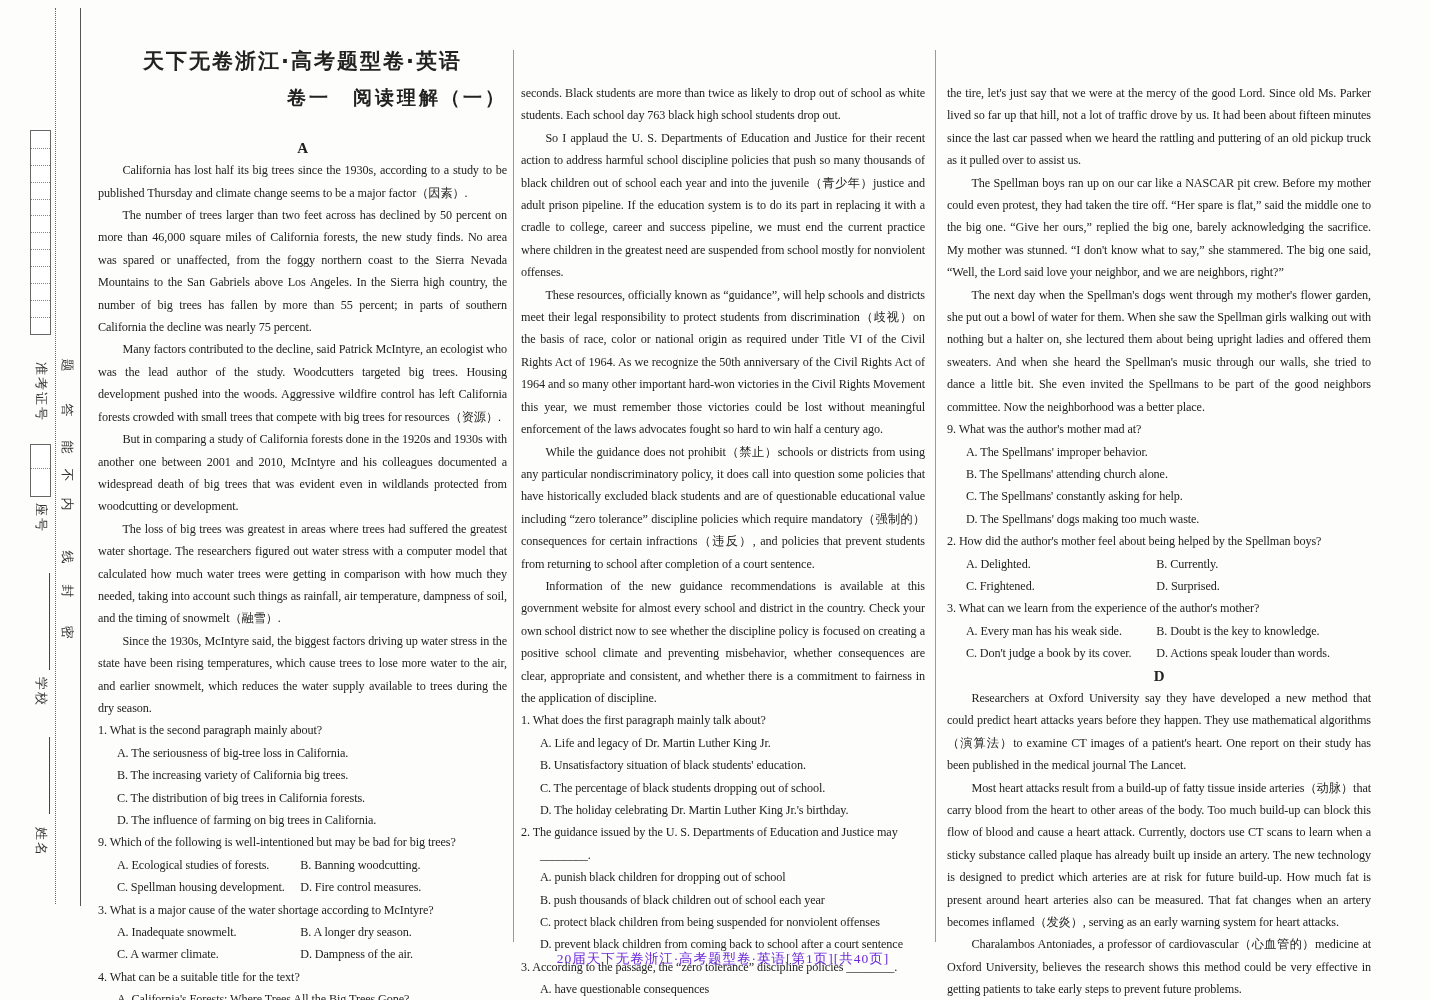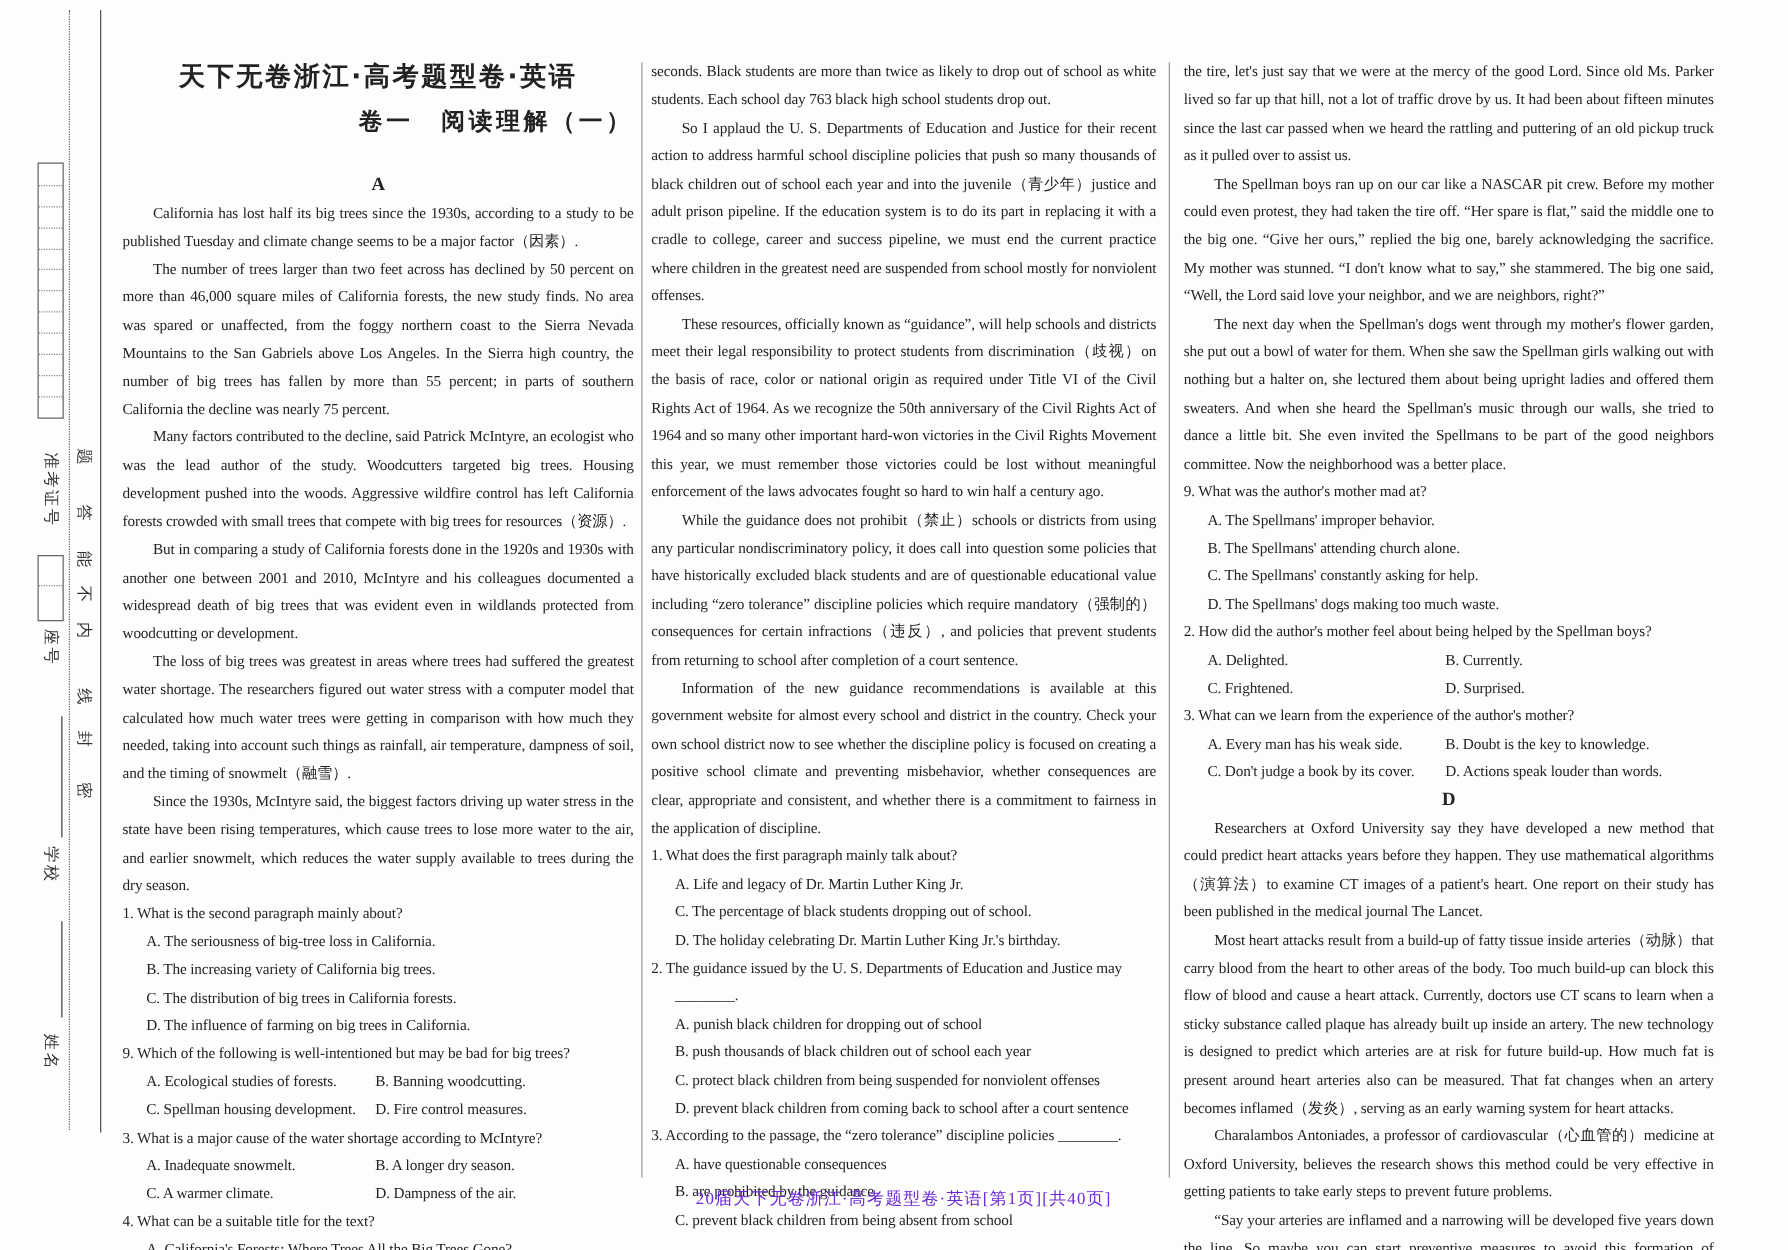--- a/index.html
+++ b/index.html
@@ -53,21 +53,21 @@
     font-family:"DejaVu Sans","Liberation Sans",sans-serif;
     margin:4px 0 14px;
   }
   .doc-subtitle {
     text-align:right; font-weight:bold; font-size:19px; letter-spacing:3px;
     font-family:"DejaVu Sans","Liberation Sans",sans-serif;
     margin-bottom:28px;
   }
   .sec-heading { text-align:center; font-weight:bold; font-size:15px; }
   p.para  { text-align:justify; text-indent:2em; }
-  p.cont  { text-align:justify; }
+  p.cont  { text-align:justify;margin-top:36px; }
   p.question { text-align:justify; }
   p.option, p.blank { padding-left:1.55em; text-align:justify; }
   .option2 { display:flex; padding-left:1.55em; }
   .option2 .o-left { width:47%; flex:none; }
   
   .page-footer {
     position:absolute; left:521px; width:404px; top:950px;
     text-align:center; font-size:13.5px; letter-spacing:1px; color:#6d28d9;
   }
 </style>
@@ -116,21 +116,21 @@
   </div>
 
 <div class="col-divider" style="left:513px;"></div>
 <div class="col-divider" style="left:935px;"></div>
 
 <div id="col1" class="column">
   <div class="doc-title">天下无卷浙江·高考题型卷·英语</div>
   <div class="doc-subtitle">卷一　阅读理解（一）</div>
   <div>
       <div class="sec-heading">A</div>
-      <p class="para">California has lost half its big trees since the 1930s, according to a study to be published Tuesday and climate change seems to be a major factor（因素）.</p>
+      <p class="para">California has lost half its big trees since the 1930s, according to a study to be published Thursday and climate change seems to be a major factor（因素）.</p>
       <p class="para">The number of trees larger than two feet across has declined by 50 percent on more than 46,000 square miles of California forests, the new study finds. No area was spared or unaffected, from the foggy northern coast to the Sierra Nevada Mountains to the San Gabriels above Los Angeles. In the Sierra high country, the number of big trees has fallen by more than 55 percent; in parts of southern California the decline was nearly 75 percent.</p>
       <p class="para">Many factors contributed to the decline, said Patrick McIntyre, an ecologist who was the lead author of the study. Woodcutters targeted big trees. Housing development pushed into the woods. Aggressive wildfire control has left California forests crowded with small trees that compete with big trees for resources（资源）.</p>
       <p class="para">But in comparing a study of California forests done in the 1920s and 1930s with another one between 2001 and 2010, McIntyre and his colleagues documented a widespread death of big trees that was evident even in wildlands protected from woodcutting or development.</p>
       <p class="para">The loss of big trees was greatest in areas where trees had suffered the greatest water shortage. The researchers figured out water stress with a computer model that calculated how much water trees were getting in comparison with how much they needed, taking into account such things as rainfall, air temperature, dampness of soil, and the timing of snowmelt（融雪）.</p>
       <p class="para">Since the 1930s, McIntyre said, the biggest factors driving up water stress in the state have been rising temperatures, which cause trees to lose more water to the air, and earlier snowmelt, which reduces the water supply available to trees during the dry season.</p>
       <p class="question">1. What is the second paragraph mainly about?</p>
       <p class="option">A. The seriousness of big-tree loss in California.</p>
       <p class="option">B. The increasing variety of California big trees.</p>
       <p class="option">C. The distribution of big trees in California forests.</p>
       <p class="option">D. The influence of farming on big trees in California.</p>
@@ -161,20 +161,21 @@
 
 <div id="col2" class="column">
   <div>
       <p class="cont">seconds. Black students are more than twice as likely to drop out of school as white students. Each school day 763 black high school students drop out.</p>
       <p class="para">So I applaud the U. S. Departments of Education and Justice for their recent action to address harmful school discipline policies that push so many thousands of black children out of school each year and into the juvenile（青少年）justice and adult prison pipeline. If the education system is to do its part in replacing it with a cradle to college, career and success pipeline, we must end the current practice where children in the greatest need are suspended from school mostly for nonviolent offenses.</p>
       <p class="para">These resources, officially known as “guidance”, will help schools and districts meet their legal responsibility to protect students from discrimination（歧视）on the basis of race, color or national origin as required under Title VI of the Civil Rights Act of 1964. As we recognize the 50th anniversary of the Civil Rights Act of 1964 and so many other important hard-won victories in the Civil Rights Movement this year, we must remember those victories could be lost without meaningful enforcement of the laws advocates fought so hard to win half a century ago.</p>
       <p class="para">While the guidance does not prohibit（禁止）schools or districts from using any particular nondiscriminatory policy, it does call into question some policies that have historically excluded black students and are of questionable educational value including “zero tolerance” discipline policies which require mandatory（强制的）consequences for certain infractions（违反）, and policies that prevent students from returning to school after completion of a court sentence.</p>
       <p class="para">Information of the new guidance recommendations is available at this government website for almost every school and district in the country. Check your own school district now to see whether the discipline policy is focused on creating a positive school climate and preventing misbehavior, whether consequences are clear, appropriate and consistent, and whether there is a commitment to fairness in the application of discipline.</p>
       <p class="question">1. What does the first paragraph mainly talk about?</p>
       <p class="option">A. Life and legacy of Dr. Martin Luther King Jr.</p>
+      <p class="option">B. Unsatisfactory situation of black students' education.</p>
       <p class="option">C. The percentage of black students dropping out of school.</p>
       <p class="option">D. The holiday celebrating Dr. Martin Luther King Jr.'s birthday.</p>
       <p class="question">2. The guidance issued by the U. S. Departments of Education and Justice may</p>
       <p class="blank">________.</p>
       <p class="option">A. punish black children for dropping out of school</p>
       <p class="option">B. push thousands of black children out of school each year</p>
       <p class="option">C. protect black children from being suspended for nonviolent offenses</p>
       <p class="option">D. prevent black children from coming back to school after a court sentence</p>
       <p class="question">3. According to the passage, the “zero tolerance” discipline policies ________.</p>
       <p class="option">A. have questionable consequences</p>

